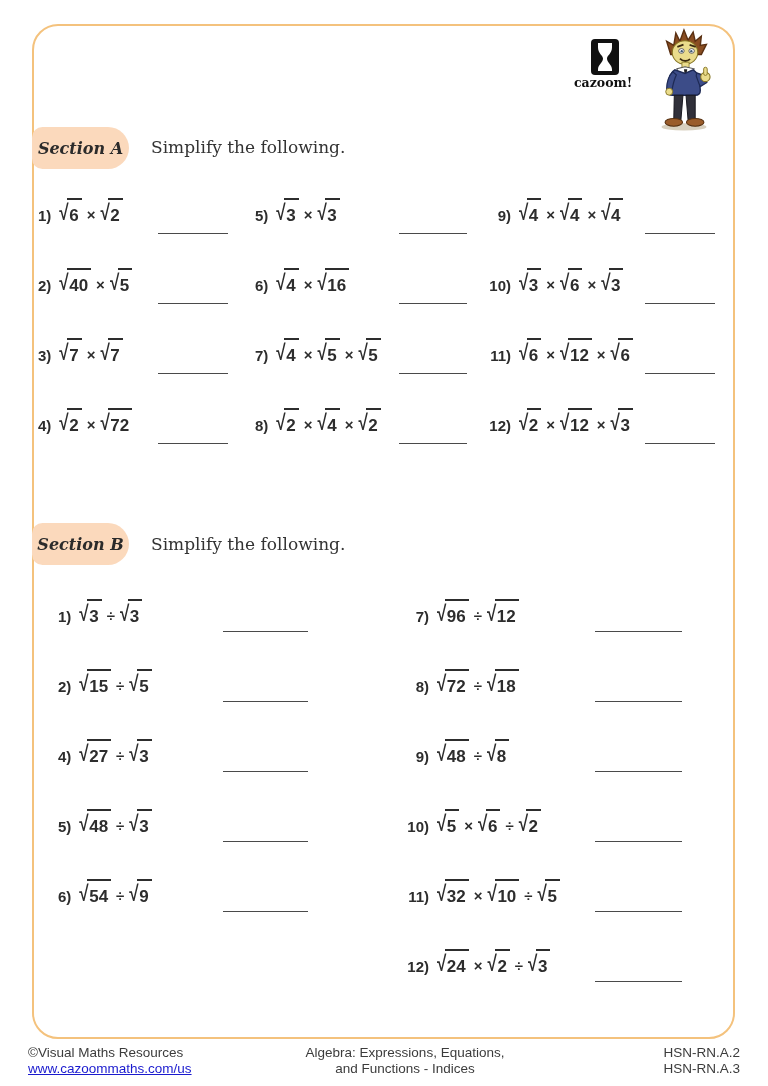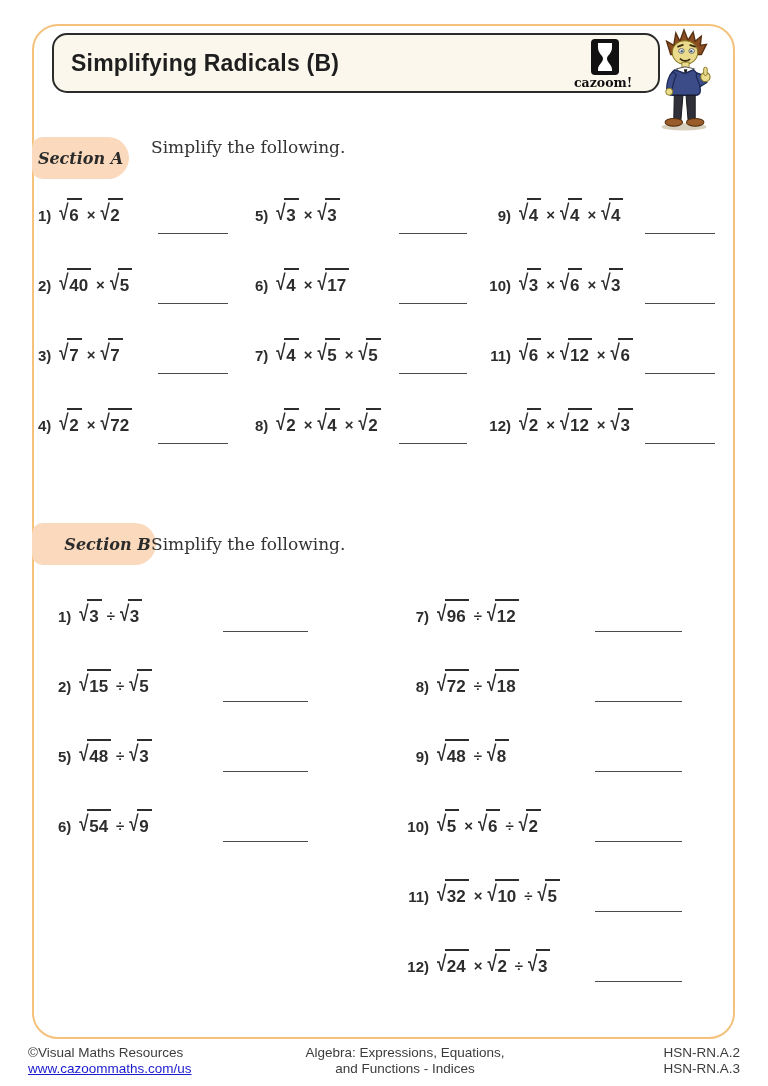--- a/index.html
+++ b/index.html
@@ -16,21 +16,21 @@
 
   .logo{position:absolute;left:574px;top:39px;width:62px;text-align:left;}
   .logo svg{display:block;margin:0 auto;}
   .logo-text{font-family:"DejaVu Serif",serif;font-weight:700;font-size:12.5px;color:#101010;margin-top:0px;}
 
   .mascot{position:absolute;left:652px;top:28px;width:66px;height:104px;}
 
   .seclabel{position:absolute;left:32px;width:97px;height:42px;background:var(--section-label-bg,#fbd9bc);
             border-radius:12px 24px 24px 12px;display:flex;align-items:center;justify-content:center;
             font-family:"DejaVu Serif",serif;font-style:italic;font-weight:700;font-size:16px;color:#2b2b2b;}
-  #secA-label{top:137px;} #secB-label{top:523px;padding-left:27px;}
+  #secA-label{top:127px;} #secB-label{top:523px;}
   .instruction{position:absolute;left:151px;font-family:"DejaVu Serif",serif;
                font-size:17px;color:#333;}
   #secA-instr{top:137px;} #secB-instr{top:534px;}
 
   .col{position:absolute;}
   #colA1{left:38px;top:198px;width:216px;}
   #colA2{left:255px;top:198px;width:232px;}
   #colA3{left:486px;top:198px;width:240px;}
   #colB1{left:58px;top:599px;width:310px;}
   #colB2{left:404px;top:599px;width:320px;}
@@ -57,23 +57,20 @@
   .f-center{position:absolute;left:205px;top:0;width:400px;text-align:center;}
   .f-right{position:absolute;right:28px;top:0;text-align:right;}
 </style>
 </head>
 <body>
 
 <div class="sheet">
 
   <div class="page-border"></div>
 
-  <div class="titlebox">
-    <span class="title">Simplifying Radicals (B)</span>
-  </div>
 
   <div class="logo">
     <svg width="28" height="36" viewBox="0 0 28 36">
       <rect x="0" y="0" width="28" height="36" rx="4" fill="#111"></rect>
       <path d="M7,4 H21 V8.5 C21,14.5 16,16.5 16,19.5 C16,23.5 21,25.5 21,30.5 V32 H7 V30.5 C7,25.5 12,23.5 12,19.5 C12,16.5 7,14.5 7,8.5 Z" fill="#ffffff"></path>
     </svg>
     <div class="logo-text">cazoom!</div>
   </div>
 
   <svg class="mascot" viewBox="0 0 64 102">
@@ -108,39 +105,40 @@
   <div class="instruction" id="secA-instr">Simplify the following.</div>
 
   <div class="col" id="colA1">
       <div class="prob"><span class="pnum">1)</span><span class="pexpr"><span class="sq"><span class="rt">√</span><span class="vl">6</span></span><span class="op">×</span><span class="sq"><span class="rt">√</span><span class="vl">2</span></span></span><span class="ansline"></span></div>
       <div class="prob"><span class="pnum">2)</span><span class="pexpr"><span class="sq"><span class="rt">√</span><span class="vl">40</span></span><span class="op">×</span><span class="sq"><span class="rt">√</span><span class="vl">5</span></span></span><span class="ansline"></span></div>
       <div class="prob"><span class="pnum">3)</span><span class="pexpr"><span class="sq"><span class="rt">√</span><span class="vl">7</span></span><span class="op">×</span><span class="sq"><span class="rt">√</span><span class="vl">7</span></span></span><span class="ansline"></span></div>
       <div class="prob"><span class="pnum">4)</span><span class="pexpr"><span class="sq"><span class="rt">√</span><span class="vl">2</span></span><span class="op">×</span><span class="sq"><span class="rt">√</span><span class="vl">72</span></span></span><span class="ansline"></span></div>
     </div>
   <div class="col" id="colA2">
       <div class="prob"><span class="pnum">5)</span><span class="pexpr"><span class="sq"><span class="rt">√</span><span class="vl">3</span></span><span class="op">×</span><span class="sq"><span class="rt">√</span><span class="vl">3</span></span></span><span class="ansline"></span></div>
-      <div class="prob"><span class="pnum">6)</span><span class="pexpr"><span class="sq"><span class="rt">√</span><span class="vl">4</span></span><span class="op">×</span><span class="sq"><span class="rt">√</span><span class="vl">17</span></span></span><span class="ansline"></span></div>
+      <div class="prob"><span class="pnum">6)</span><span class="pexpr"><span class="sq"><span class="rt">√</span><span class="vl">4</span></span><span class="op">×</span><span class="sq"><span class="rt">√</span><span class="vl">16</span></span></span><span class="ansline"></span></div>
       <div class="prob"><span class="pnum">7)</span><span class="pexpr"><span class="sq"><span class="rt">√</span><span class="vl">4</span></span><span class="op">×</span><span class="sq"><span class="rt">√</span><span class="vl">5</span></span><span class="op">×</span><span class="sq"><span class="rt">√</span><span class="vl">5</span></span></span><span class="ansline"></span></div>
       <div class="prob"><span class="pnum">8)</span><span class="pexpr"><span class="sq"><span class="rt">√</span><span class="vl">2</span></span><span class="op">×</span><span class="sq"><span class="rt">√</span><span class="vl">4</span></span><span class="op">×</span><span class="sq"><span class="rt">√</span><span class="vl">2</span></span></span><span class="ansline"></span></div>
     </div>
   <div class="col" id="colA3">
       <div class="prob"><span class="pnum">9)</span><span class="pexpr"><span class="sq"><span class="rt">√</span><span class="vl">4</span></span><span class="op">×</span><span class="sq"><span class="rt">√</span><span class="vl">4</span></span><span class="op">×</span><span class="sq"><span class="rt">√</span><span class="vl">4</span></span></span><span class="ansline"></span></div>
       <div class="prob"><span class="pnum">10)</span><span class="pexpr"><span class="sq"><span class="rt">√</span><span class="vl">3</span></span><span class="op">×</span><span class="sq"><span class="rt">√</span><span class="vl">6</span></span><span class="op">×</span><span class="sq"><span class="rt">√</span><span class="vl">3</span></span></span><span class="ansline"></span></div>
       <div class="prob"><span class="pnum">11)</span><span class="pexpr"><span class="sq"><span class="rt">√</span><span class="vl">6</span></span><span class="op">×</span><span class="sq"><span class="rt">√</span><span class="vl">12</span></span><span class="op">×</span><span class="sq"><span class="rt">√</span><span class="vl">6</span></span></span><span class="ansline"></span></div>
       <div class="prob"><span class="pnum">12)</span><span class="pexpr"><span class="sq"><span class="rt">√</span><span class="vl">2</span></span><span class="op">×</span><span class="sq"><span class="rt">√</span><span class="vl">12</span></span><span class="op">×</span><span class="sq"><span class="rt">√</span><span class="vl">3</span></span></span><span class="ansline"></span></div>
     </div>
 
   <div class="seclabel" id="secB-label">
     <span>Section B</span>
   </div>
   <div class="instruction" id="secB-instr">Simplify the following.</div>
 
   <div class="col" id="colB1">
       <div class="prob"><span class="pnum">1)</span><span class="pexpr"><span class="sq"><span class="rt">√</span><span class="vl">3</span></span><span class="op">÷</span><span class="sq"><span class="rt">√</span><span class="vl">3</span></span></span><span class="ansline"></span></div>
       <div class="prob"><span class="pnum">2)</span><span class="pexpr"><span class="sq"><span class="rt">√</span><span class="vl">15</span></span><span class="op">÷</span><span class="sq"><span class="rt">√</span><span class="vl">5</span></span></span><span class="ansline"></span></div>
+      <div class="prob"><span class="pnum">4)</span><span class="pexpr"><span class="sq"><span class="rt">√</span><span class="vl">27</span></span><span class="op">÷</span><span class="sq"><span class="rt">√</span><span class="vl">3</span></span></span><span class="ansline"></span></div>
       <div class="prob"><span class="pnum">5)</span><span class="pexpr"><span class="sq"><span class="rt">√</span><span class="vl">48</span></span><span class="op">÷</span><span class="sq"><span class="rt">√</span><span class="vl">3</span></span></span><span class="ansline"></span></div>
       <div class="prob"><span class="pnum">6)</span><span class="pexpr"><span class="sq"><span class="rt">√</span><span class="vl">54</span></span><span class="op">÷</span><span class="sq"><span class="rt">√</span><span class="vl">9</span></span></span><span class="ansline"></span></div>
     </div>
   <div class="col" id="colB2">
       <div class="prob"><span class="pnum">7)</span><span class="pexpr"><span class="sq"><span class="rt">√</span><span class="vl">96</span></span><span class="op">÷</span><span class="sq"><span class="rt">√</span><span class="vl">12</span></span></span><span class="ansline"></span></div>
       <div class="prob"><span class="pnum">8)</span><span class="pexpr"><span class="sq"><span class="rt">√</span><span class="vl">72</span></span><span class="op">÷</span><span class="sq"><span class="rt">√</span><span class="vl">18</span></span></span><span class="ansline"></span></div>
       <div class="prob"><span class="pnum">9)</span><span class="pexpr"><span class="sq"><span class="rt">√</span><span class="vl">48</span></span><span class="op">÷</span><span class="sq"><span class="rt">√</span><span class="vl">8</span></span></span><span class="ansline"></span></div>
       <div class="prob"><span class="pnum">10)</span><span class="pexpr"><span class="sq"><span class="rt">√</span><span class="vl">5</span></span><span class="op">×</span><span class="sq"><span class="rt">√</span><span class="vl">6</span></span><span class="op">÷</span><span class="sq"><span class="rt">√</span><span class="vl">2</span></span></span><span class="ansline"></span></div>
       <div class="prob"><span class="pnum">11)</span><span class="pexpr"><span class="sq"><span class="rt">√</span><span class="vl">32</span></span><span class="op">×</span><span class="sq"><span class="rt">√</span><span class="vl">10</span></span><span class="op">÷</span><span class="sq"><span class="rt">√</span><span class="vl">5</span></span></span><span class="ansline"></span></div>
       <div class="prob"><span class="pnum">12)</span><span class="pexpr"><span class="sq"><span class="rt">√</span><span class="vl">24</span></span><span class="op">×</span><span class="sq"><span class="rt">√</span><span class="vl">2</span></span><span class="op">÷</span><span class="sq"><span class="rt">√</span><span class="vl">3</span></span></span><span class="ansline"></span></div>

